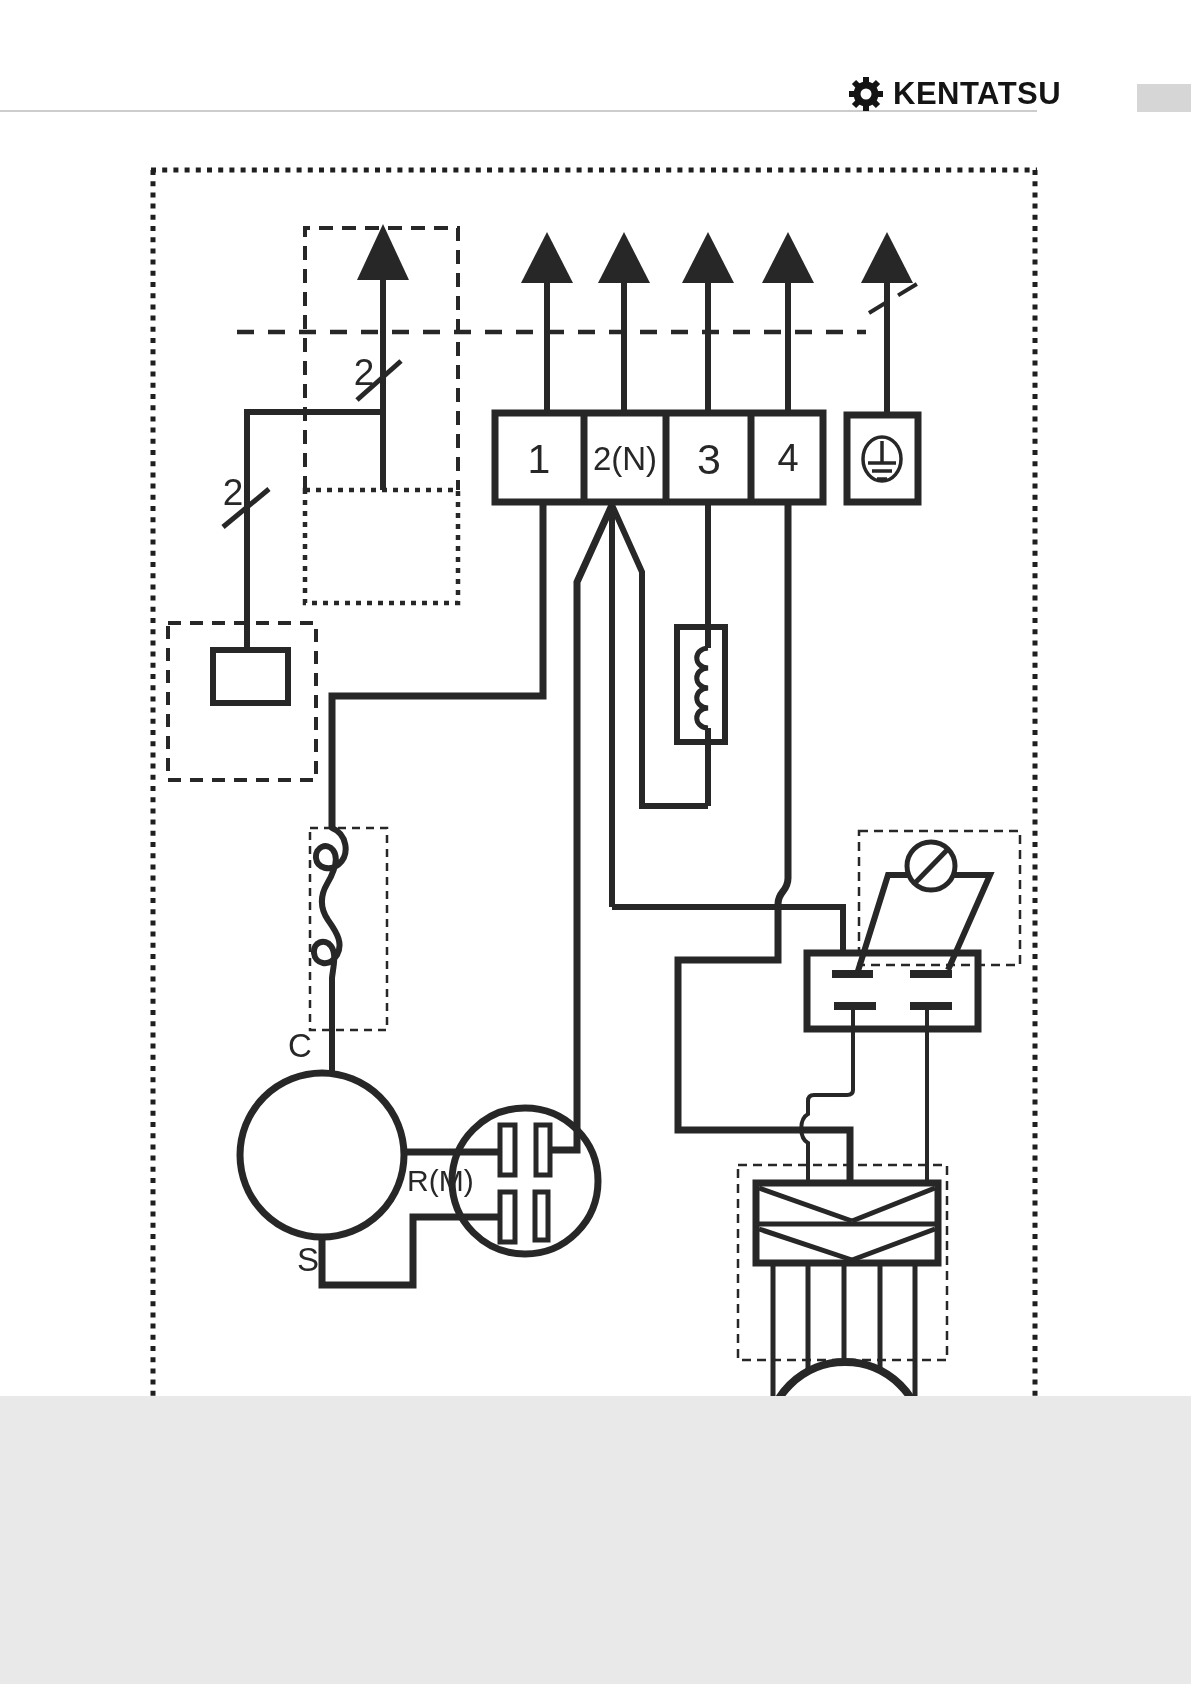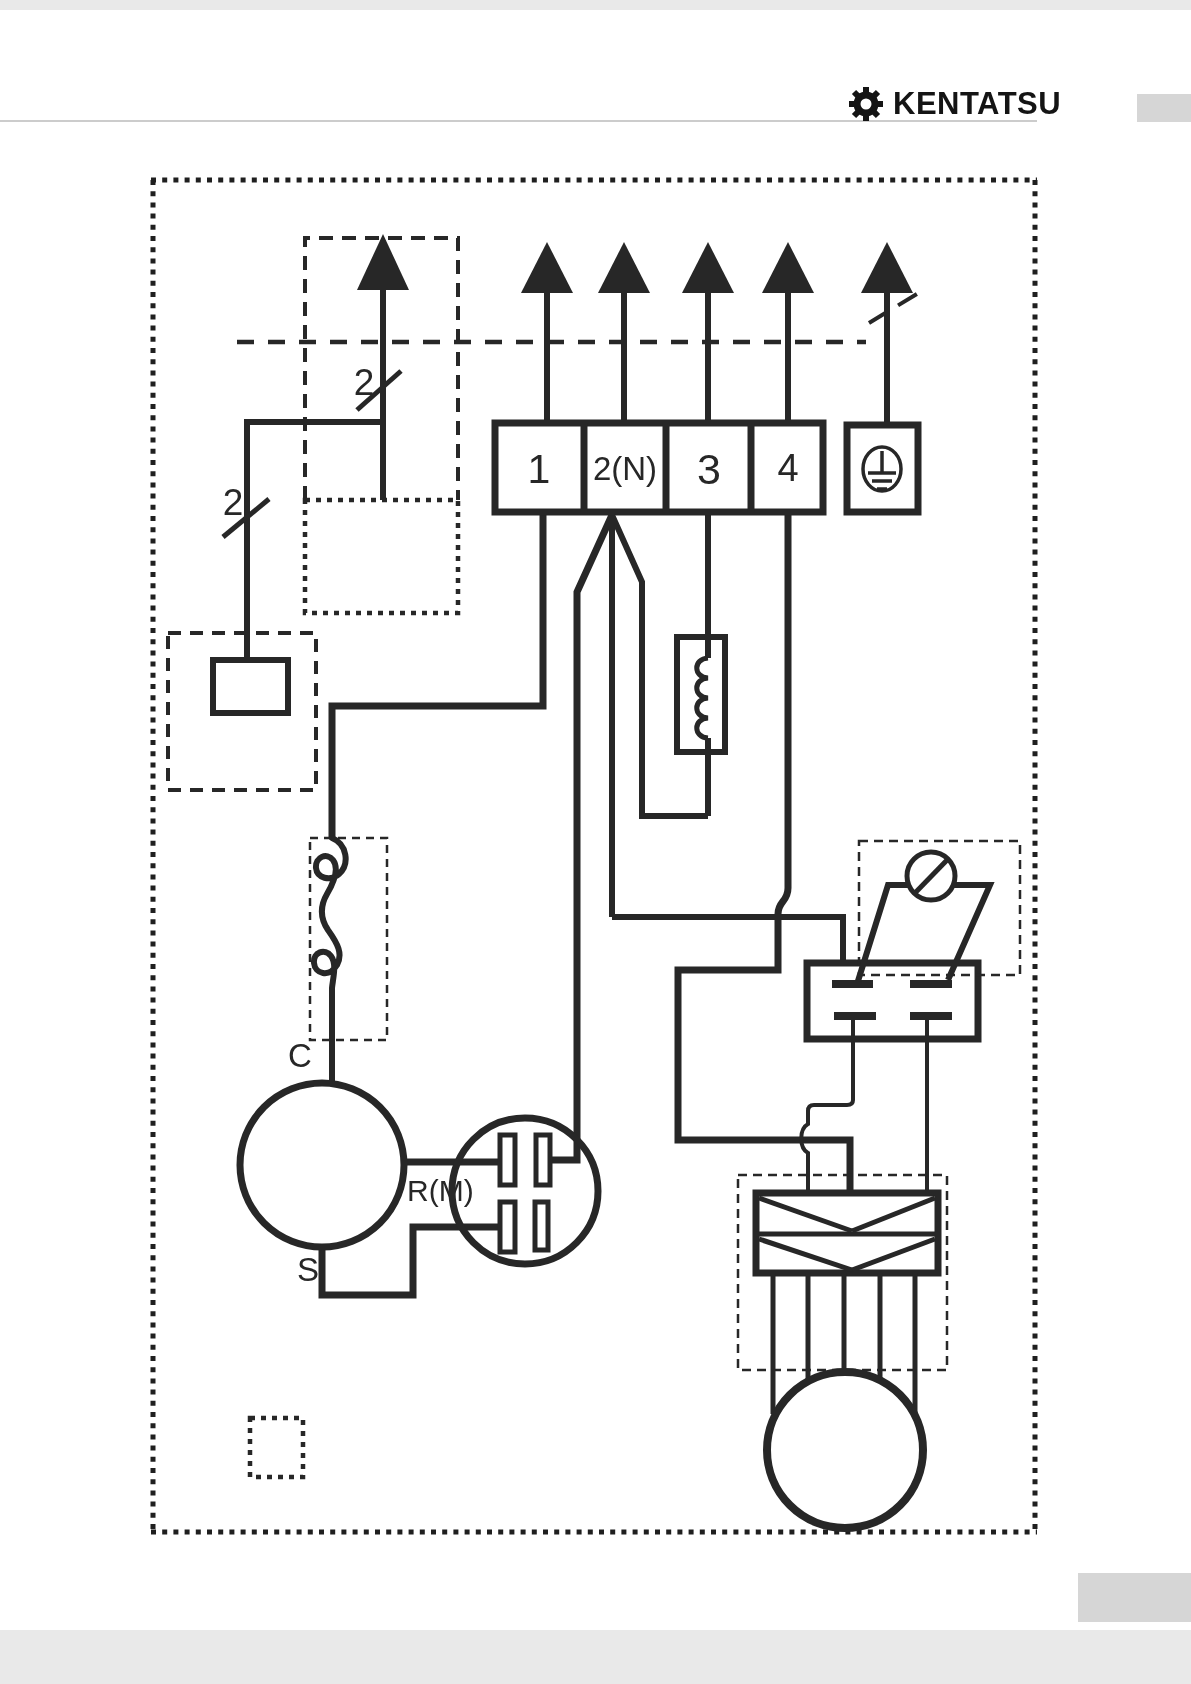--- a/index.html
+++ b/index.html
@@ -1,18 +1,18 @@
 <!DOCTYPE html>
 <html><head>
 <meta charset="utf-8">
 <style>
   html,body{margin:0;padding:0;background:#e9e9e9;}
   .page{
-    position:relative;width:1191px;height:1620px;background:#ffffff;
-    font-family:"Liberation Sans",sans-serif;overflow:hidden;margin:10px auto;
+    position:relative;width:1191px;height:1396px;background:#ffffff;
+    font-family:"Liberation Sans",sans-serif;overflow:hidden;margin:0 auto;
   }
   .header-rule{position:absolute;left:0;top:110px;width:1037px;height:2px;background:#cccccc;}
   .brand{position:absolute;left:846px;top:74px;height:40px;display:flex;align-items:center;gap:7px;}
   .brand-text{font-weight:bold;font-size:31px;letter-spacing:.5px;color:#141414;}
   .corner-block-top{position:absolute;left:1137px;top:84px;width:54px;height:28px;background:#d6d6d6;}
   .corner-block-bottom{position:absolute;left:1078px;top:1563px;width:113px;height:49px;background:#d6d6d6;}
   svg text{font-family:"Liberation Sans",sans-serif;fill:#272727;}
   .diagram-svg{position:absolute;left:0;top:0;}
 </style>
 </head>

